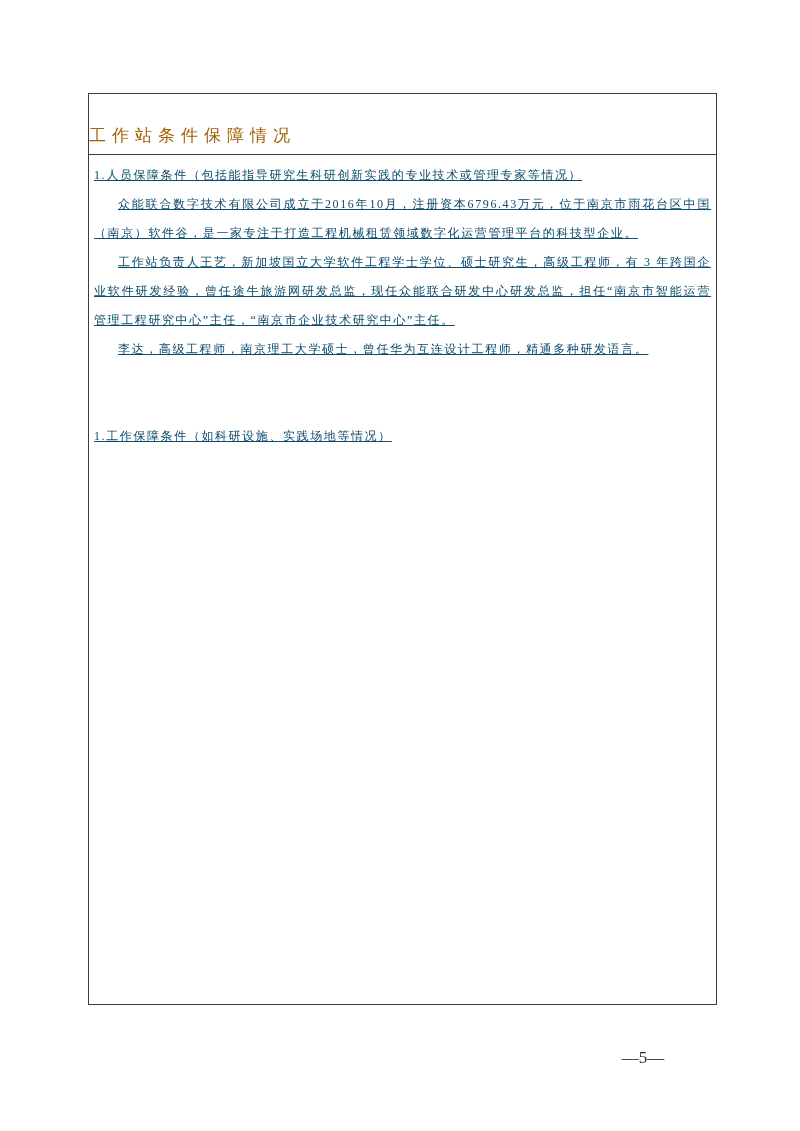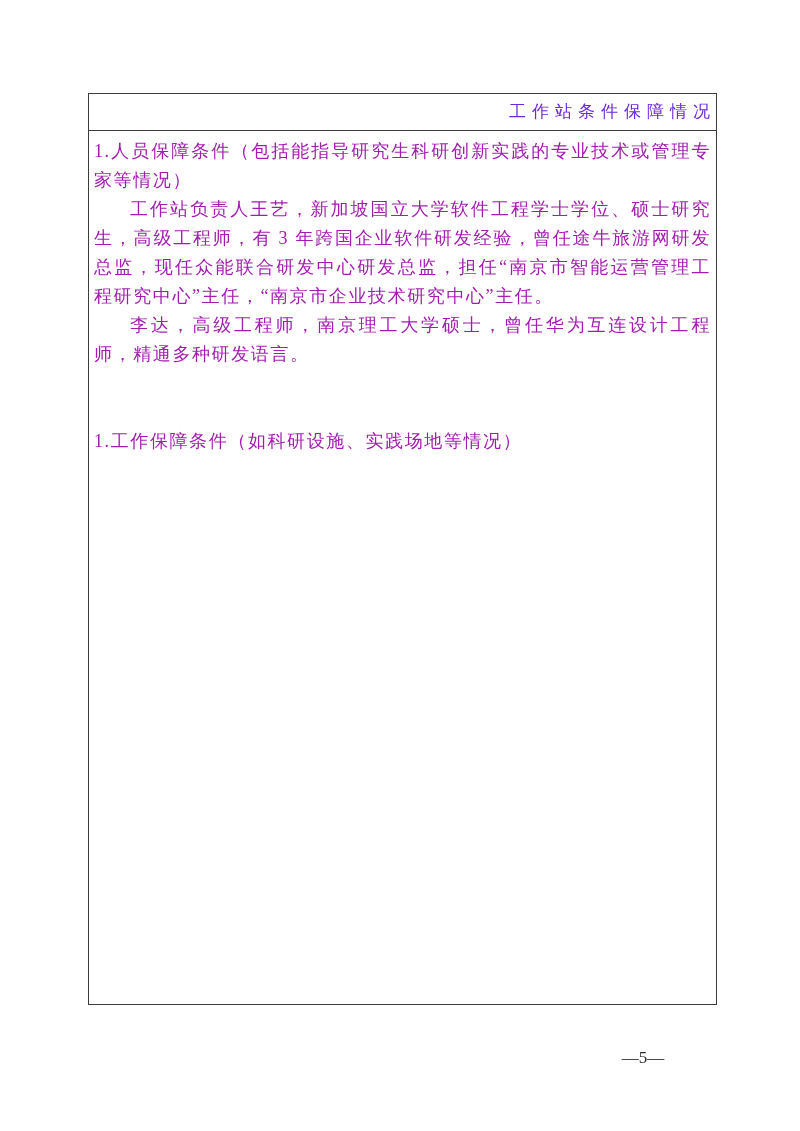--- a/index.html
+++ b/index.html
@@ -22,34 +22,36 @@
     left: 88px;
     top: 93px;
     width: 629px;
     min-height: 912px;
     border: 1px solid #3c3c3c;
     background: #ffffff;
   }
   .table-header {
     height: 37px;
     line-height: 36px;
-    text-align: right;
+    text-align: left;
     border-bottom: 1px solid #3c3c3c;
     font-size: 17px;
     letter-spacing: 6px;
-    color: #6d28d9;
+    color: #a16207;
+    margin-top: 24px;
   }
   .table-body {
     padding: 6px 5px 12px 5px;
-    font-size: 18px;
+    font-size: 12px;
     line-height: 29px;
     letter-spacing: 1.6px;
     text-align: justify;
     text-justify: inter-ideograph;
-    color: #a21caf;
+    color: #0c4a6e;
+    text-decoration: underline;
   }
   .sec-heading {
     text-indent: 0;
   }
   .para {
     text-indent: 2em;
   }
   .vspace {
     height: 58px;
   }
@@ -70,20 +72,21 @@
 <div class="page">
 
   <div class="doc-table">
 
     <div class="table-header">工作站条件保障情况</div>
 
     <div class="table-body">
 
       <div class="sec-heading">1.人员保障条件（包括能指导研究生科研创新实践的专业技术或管理专家等情况）</div>
 
+      <div class="para">众能联合数字技术有限公司成立于2016年10月，注册资本6796.43万元，位于南京市雨花台区中国（南京）软件谷，是一家专注于打造工程机械租赁领域数字化运营管理平台的科技型企业。</div>
 
 
 
       <div class="para">工作站负责人王艺，新加坡国立大学软件工程学士学位、硕士研究生，高级工程师，有 3 年跨国企业软件研发经验，曾任途牛旅游网研发总监，现任众能联合研发中心研发总监，担任“南京市智能运营管理工程研究中心”主任，“南京市企业技术研究中心”主任。</div>
 
 
       <div class="para">李达，高级工程师，南京理工大学硕士，曾任华为互连设计工程师，精通多种研发语言。</div>
 
 
       <div class="vspace"></div>

